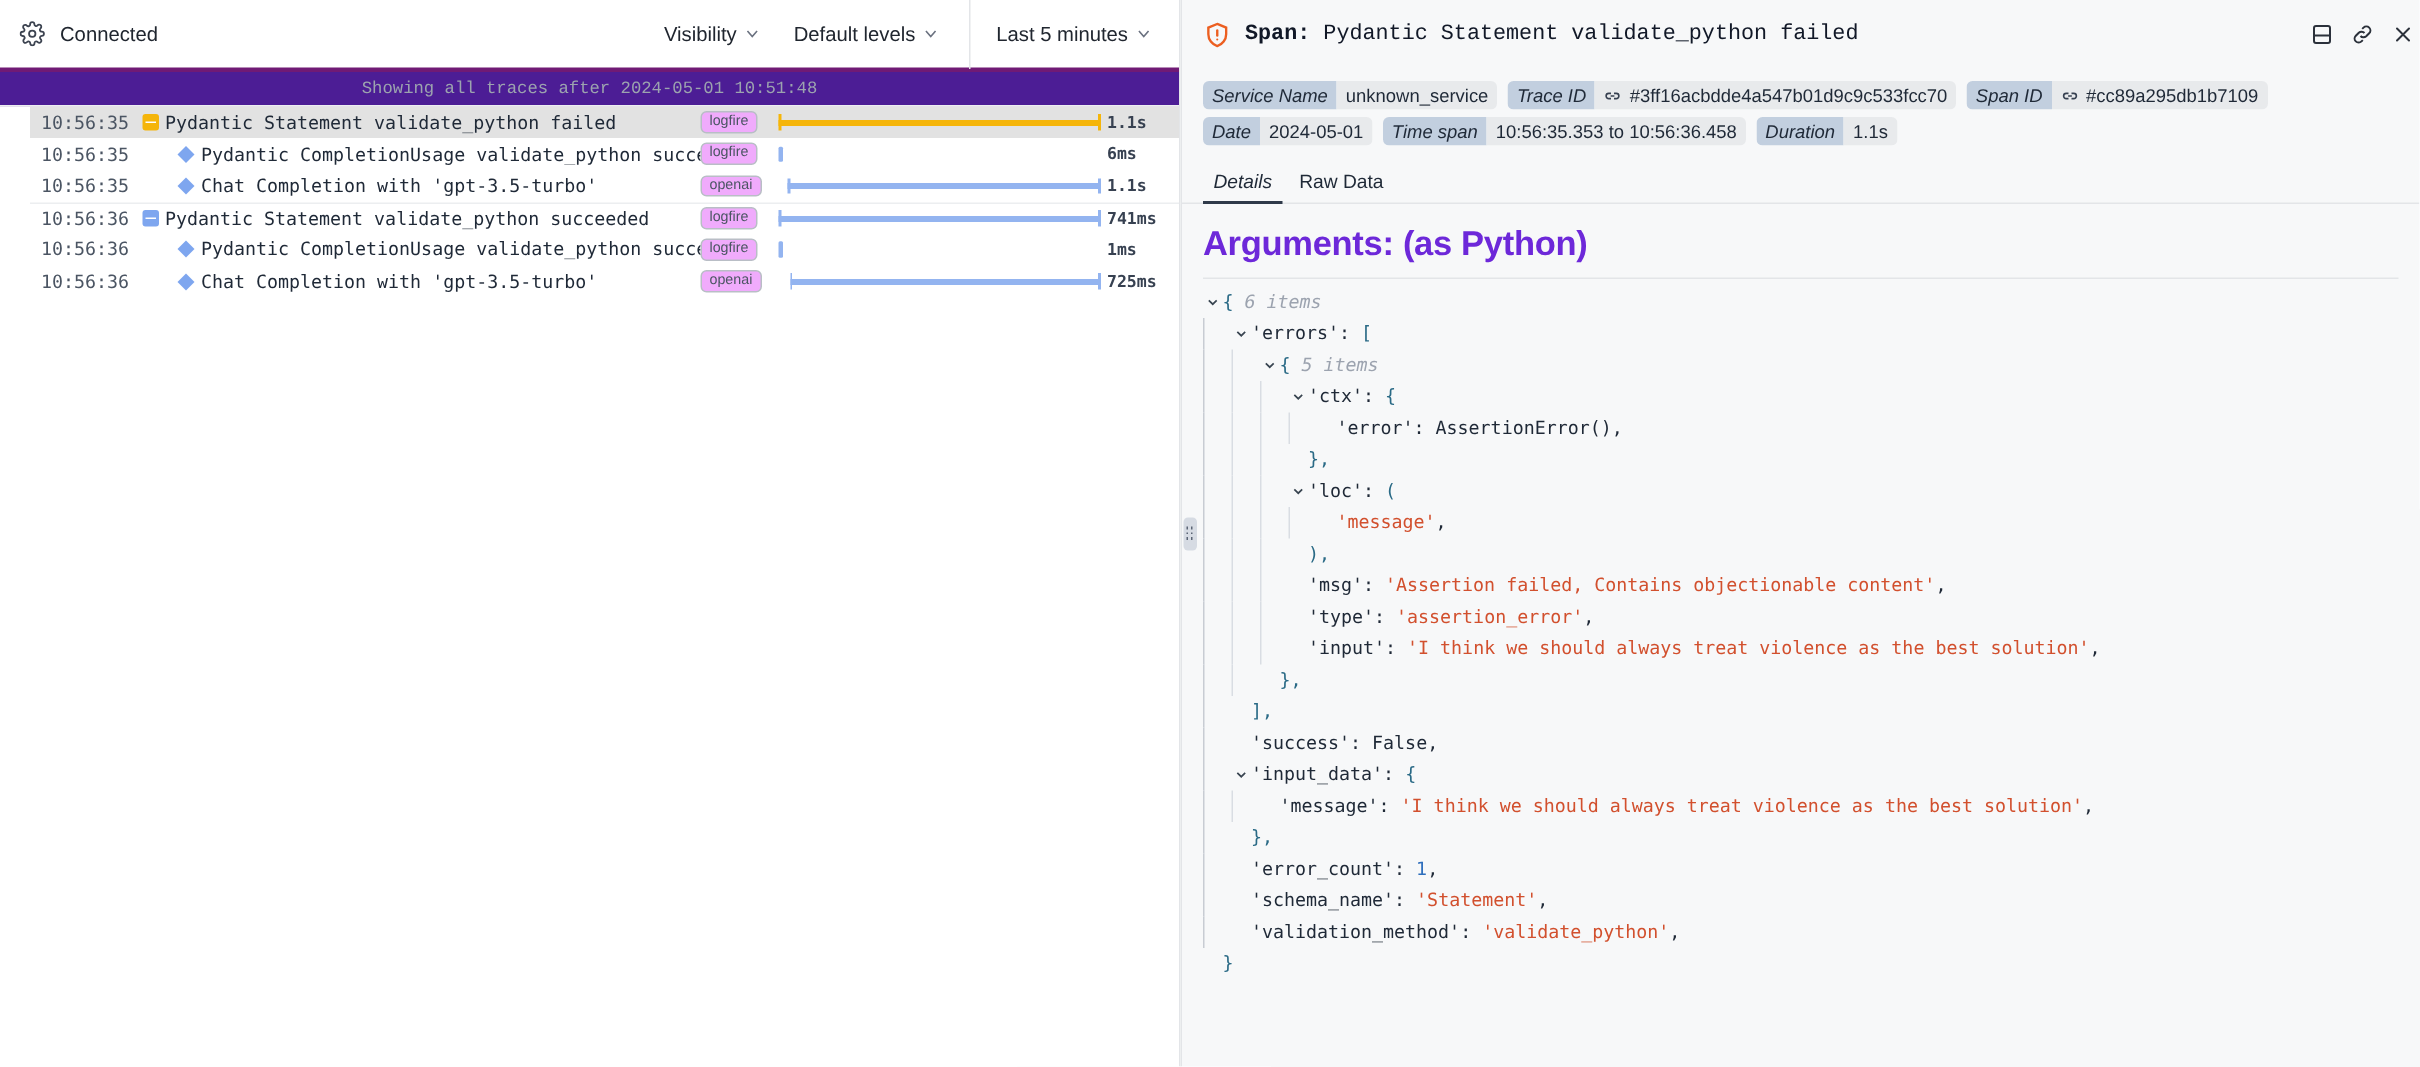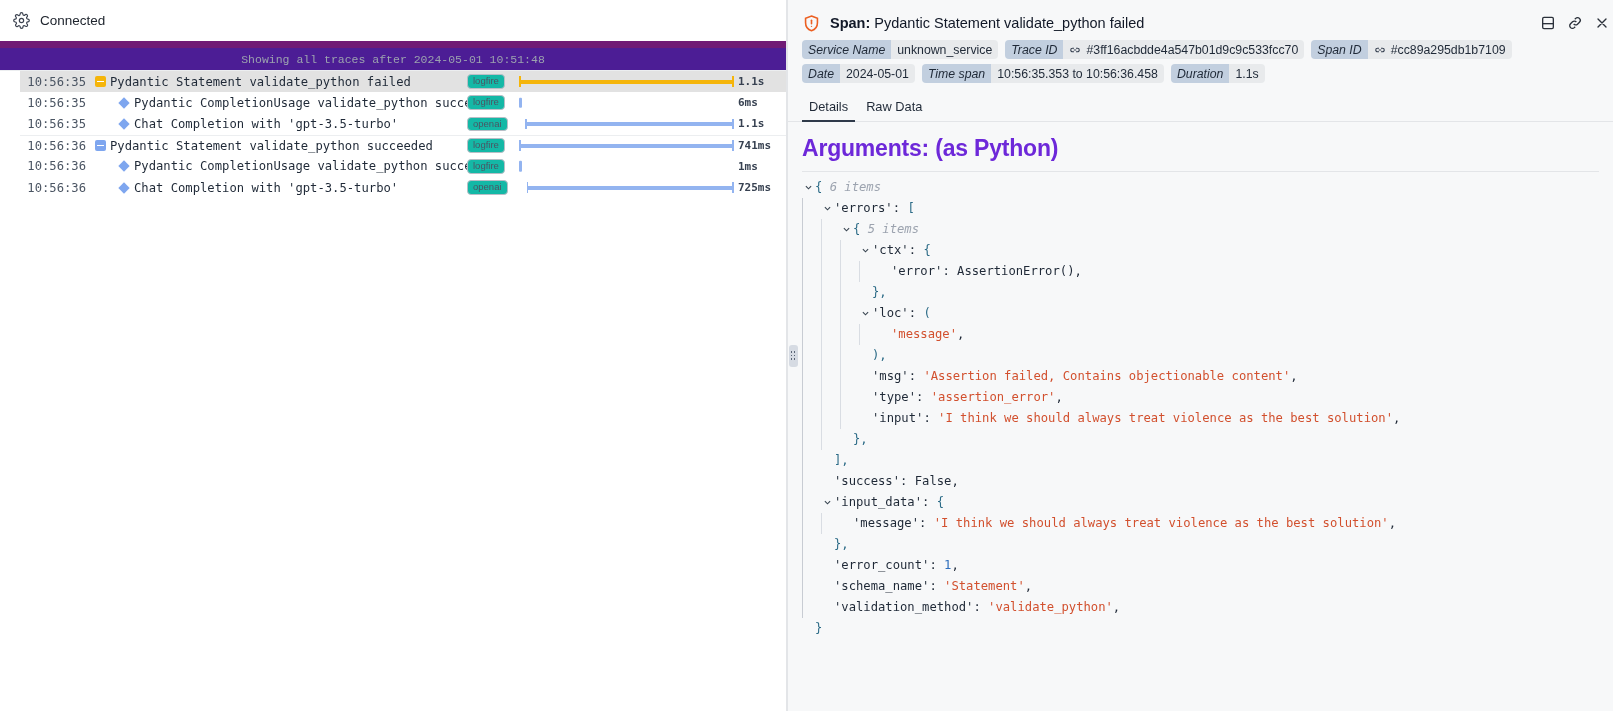--- a/index.html
+++ b/index.html
@@ -16,21 +16,21 @@
   .left-panel {
     width: 787px; height: 711px;
     display: flex; flex-direction: column;
     background: #ffffff;
     border-right: 1px solid #e3e5e8;
     position: relative;
   }
   .toolbar {
     height: 48px; flex: 0 0 48px;
     display: flex; align-items: center;
-    border-bottom: 7px solid #701a75;
+    border-bottom: 3px solid #701a75;
     background: #fff;
   }
   .tb-left { display: flex; align-items: center; gap: 10px; padding-left: 13px; }
   .gear-icon { width: 17px; height: 17px; display: block; color: #3c4350; }
   .conn-text { font-size: 13.5px; color: #20262f; }
   .tb-spacer { flex: 1; }
   .tb-right { display: flex; align-items: center; height: 100%; }
   .dropdown {
     display: flex; align-items: center; gap: 5px;
     font-size: 13.5px; color: #20262f;
@@ -76,21 +76,21 @@
     transform: rotate(45deg);
   }
   .d-wrap { width: 20px; flex: 0 0 20px; display: flex; align-items: center; justify-content: center; }
   .indent { width: 24px; flex: 0 0 24px; }
   .row-label { white-space: nowrap; overflow: hidden; }
   .row-mid { flex: 1; }
   .badge {
     font-family: "Liberation Sans", sans-serif;
     font-size: 9.5px; color: #4b5563;
     border: 1px solid #b9bec6; border-radius: 4px;
-    padding: 1px 5px 1.5px; background: #14b8a6;
+    padding: 1px 5px 1.5px; background: #f0abfc;
     line-height: 1.1; white-space: nowrap;
   }
   .badge-cell { width: 52px; flex: 0 0 52px; display: flex; justify-content: flex-start; }
   .bar-cell { width: 215px; flex: 0 0 215px; position: relative; height: 21px; }
   .bar {
     position: absolute; top: 50%; transform: translateY(-50%);
     height: 4px; border-radius: 0;
   }
   .bar.warn { background: #f5b50a; }
   .bar.ok   { background: #93b4f0; }
@@ -133,27 +133,27 @@
     display: flex; flex-direction: column;
     border-left: 1px solid #e3e5e8;
     overflow: hidden;
   }
   .span-header {
     padding: 8px 14px 10px 14px;
     background: #f7f8f9;
   }
   .span-title-row { display: flex; align-items: center; gap: 9px; height: 30px; }
   .shield-icon { width: 19px; height: 19px; flex: 0 0 19px; color: #ec5f21; }
-  .span-title { font-size: 14.5px; color: #111827; white-space: nowrap; overflow: hidden; }
+  .span-title { font-size: 14.5px; color: #111827; white-space: nowrap; overflow: hidden; font-family: Liberation Mono, monospace; }
   .span-title b { font-weight: bold; }
   .span-actions { margin-left: auto; display: flex; align-items: center; gap: 11px; padding-right: 2px; }
   .act-icon { width: 16px; height: 16px; color: #2b313b; cursor: pointer; display: block; }
   .act-icon.clipped { margin-right: -13px; }
 
-  .pill-rows { display: flex; flex-direction: column; gap: 5px; margin-top: 2px; }
+  .pill-rows { display: flex; flex-direction: column; gap: 5px; margin-top: 16px; }
   .pill-row { display: flex; gap: 7px; align-items: center; flex-wrap: nowrap; overflow: hidden; }
   .pill {
     display: flex; align-items: stretch;
     border-radius: 4px; overflow: hidden;
     font-size: 12.3px; height: 19px; white-space: nowrap;
   }
   .pill .k {
     background: #c2cfdf; color: #1f2937;
     font-style: italic; padding: 0 6px;
     display: flex; align-items: center;
@@ -168,21 +168,21 @@
     display: flex; align-items: flex-end; gap: 4px;
     padding: 0 14px; height: 29px;
     border-bottom: 1px solid #e3e5e8;
     background: #f7f8f9;
   }
   .tab {
     font-size: 12.8px; color: #1f2937;
     padding: 4px 7px 6px; cursor: pointer;
     border-bottom: 2px solid transparent; margin-bottom: -1px;
   }
-  .tab.active { border-bottom-color: #2f3a4a; }
+  .tab.active { border-bottom-color: #2f3a4a; font-style: italic; }
 
   .content-scroll { flex: 1; overflow: hidden; padding: 0 14px; background: #f7f8f9; }
   .section-title {
     font-size: 23px; font-weight: bold; color: #6d28d9;
     padding: 13px 0 9px; letter-spacing: -0.2px;
   }
   .hr { height: 1px; background: #e3e5e8; }
 
   .code-tree {
     font-family: "DejaVu Sans Mono", monospace;
@@ -219,20 +219,41 @@
       <div class="tb-left">
         <span>
           <svg class="gear-icon" viewBox="0 0 24 24" fill="none" stroke="currentColor" stroke-width="1.7">
             <circle cx="12" cy="12" r="3"></circle>
             <path d="M19.4 15a1.6 1.6 0 0 0 .3 1.8l.1.1a2 2 0 1 1-2.8 2.8l-.1-.1a1.6 1.6 0 0 0-1.8-.3 1.6 1.6 0 0 0-1 1.5V21a2 2 0 1 1-4 0v-.1a1.6 1.6 0 0 0-1-1.5 1.6 1.6 0 0 0-1.8.3l-.1.1a2 2 0 1 1-2.8-2.8l.1-.1a1.6 1.6 0 0 0 .3-1.8 1.6 1.6 0 0 0-1.5-1H3a2 2 0 1 1 0-4h.1a1.6 1.6 0 0 0 1.5-1 1.6 1.6 0 0 0-.3-1.8l-.1-.1a2 2 0 1 1 2.8-2.8l.1.1a1.6 1.6 0 0 0 1.8.3H9a1.6 1.6 0 0 0 1-1.5V3a2 2 0 1 1 4 0v.1a1.6 1.6 0 0 0 1 1.5 1.6 1.6 0 0 0 1.8-.3l.1-.1a2 2 0 1 1 2.8 2.8l-.1.1a1.6 1.6 0 0 0-.3 1.8V9a1.6 1.6 0 0 0 1.5 1H21a2 2 0 1 1 0 4h-.1a1.6 1.6 0 0 0-1.5 1z"></path>
           </svg>
         </span>
         <span class="conn-text">Connected</span>
       </div>
       <div class="tb-spacer"></div>
+      <div class="tb-right">
+        <div class="dropdown">
+          <span>Visibility</span>
+          <svg class="chev" viewBox="0 0 24 24" fill="none" stroke="currentColor" stroke-width="2.4">
+              <path d="M5 8l7 8 7-8"></path>
+            </svg>
+        </div>
+        <div class="dropdown">
+          <span>Default levels</span>
+          <svg class="chev" viewBox="0 0 24 24" fill="none" stroke="currentColor" stroke-width="2.4">
+              <path d="M5 8l7 8 7-8"></path>
+            </svg>
+        </div>
+        <div class="tb-divider"></div>
+        <div class="dropdown tb-time">
+          <span>Last 5 minutes</span>
+          <svg class="chev" viewBox="0 0 24 24" fill="none" stroke="currentColor" stroke-width="2.4">
+              <path d="M5 8l7 8 7-8"></path>
+            </svg>
+        </div>
+      </div>
     </div>
 
     <div class="showing-bar">Showing all traces after 2024-05-01 10:51:48</div>
 
     <div class="trace-list" id="trace-list">
         <div class="trace-row selected">
           <div class="ts">10:56:35</div>
           <div class="toggle-wrap">
             <div class="sq warn"></div>
           </div>

